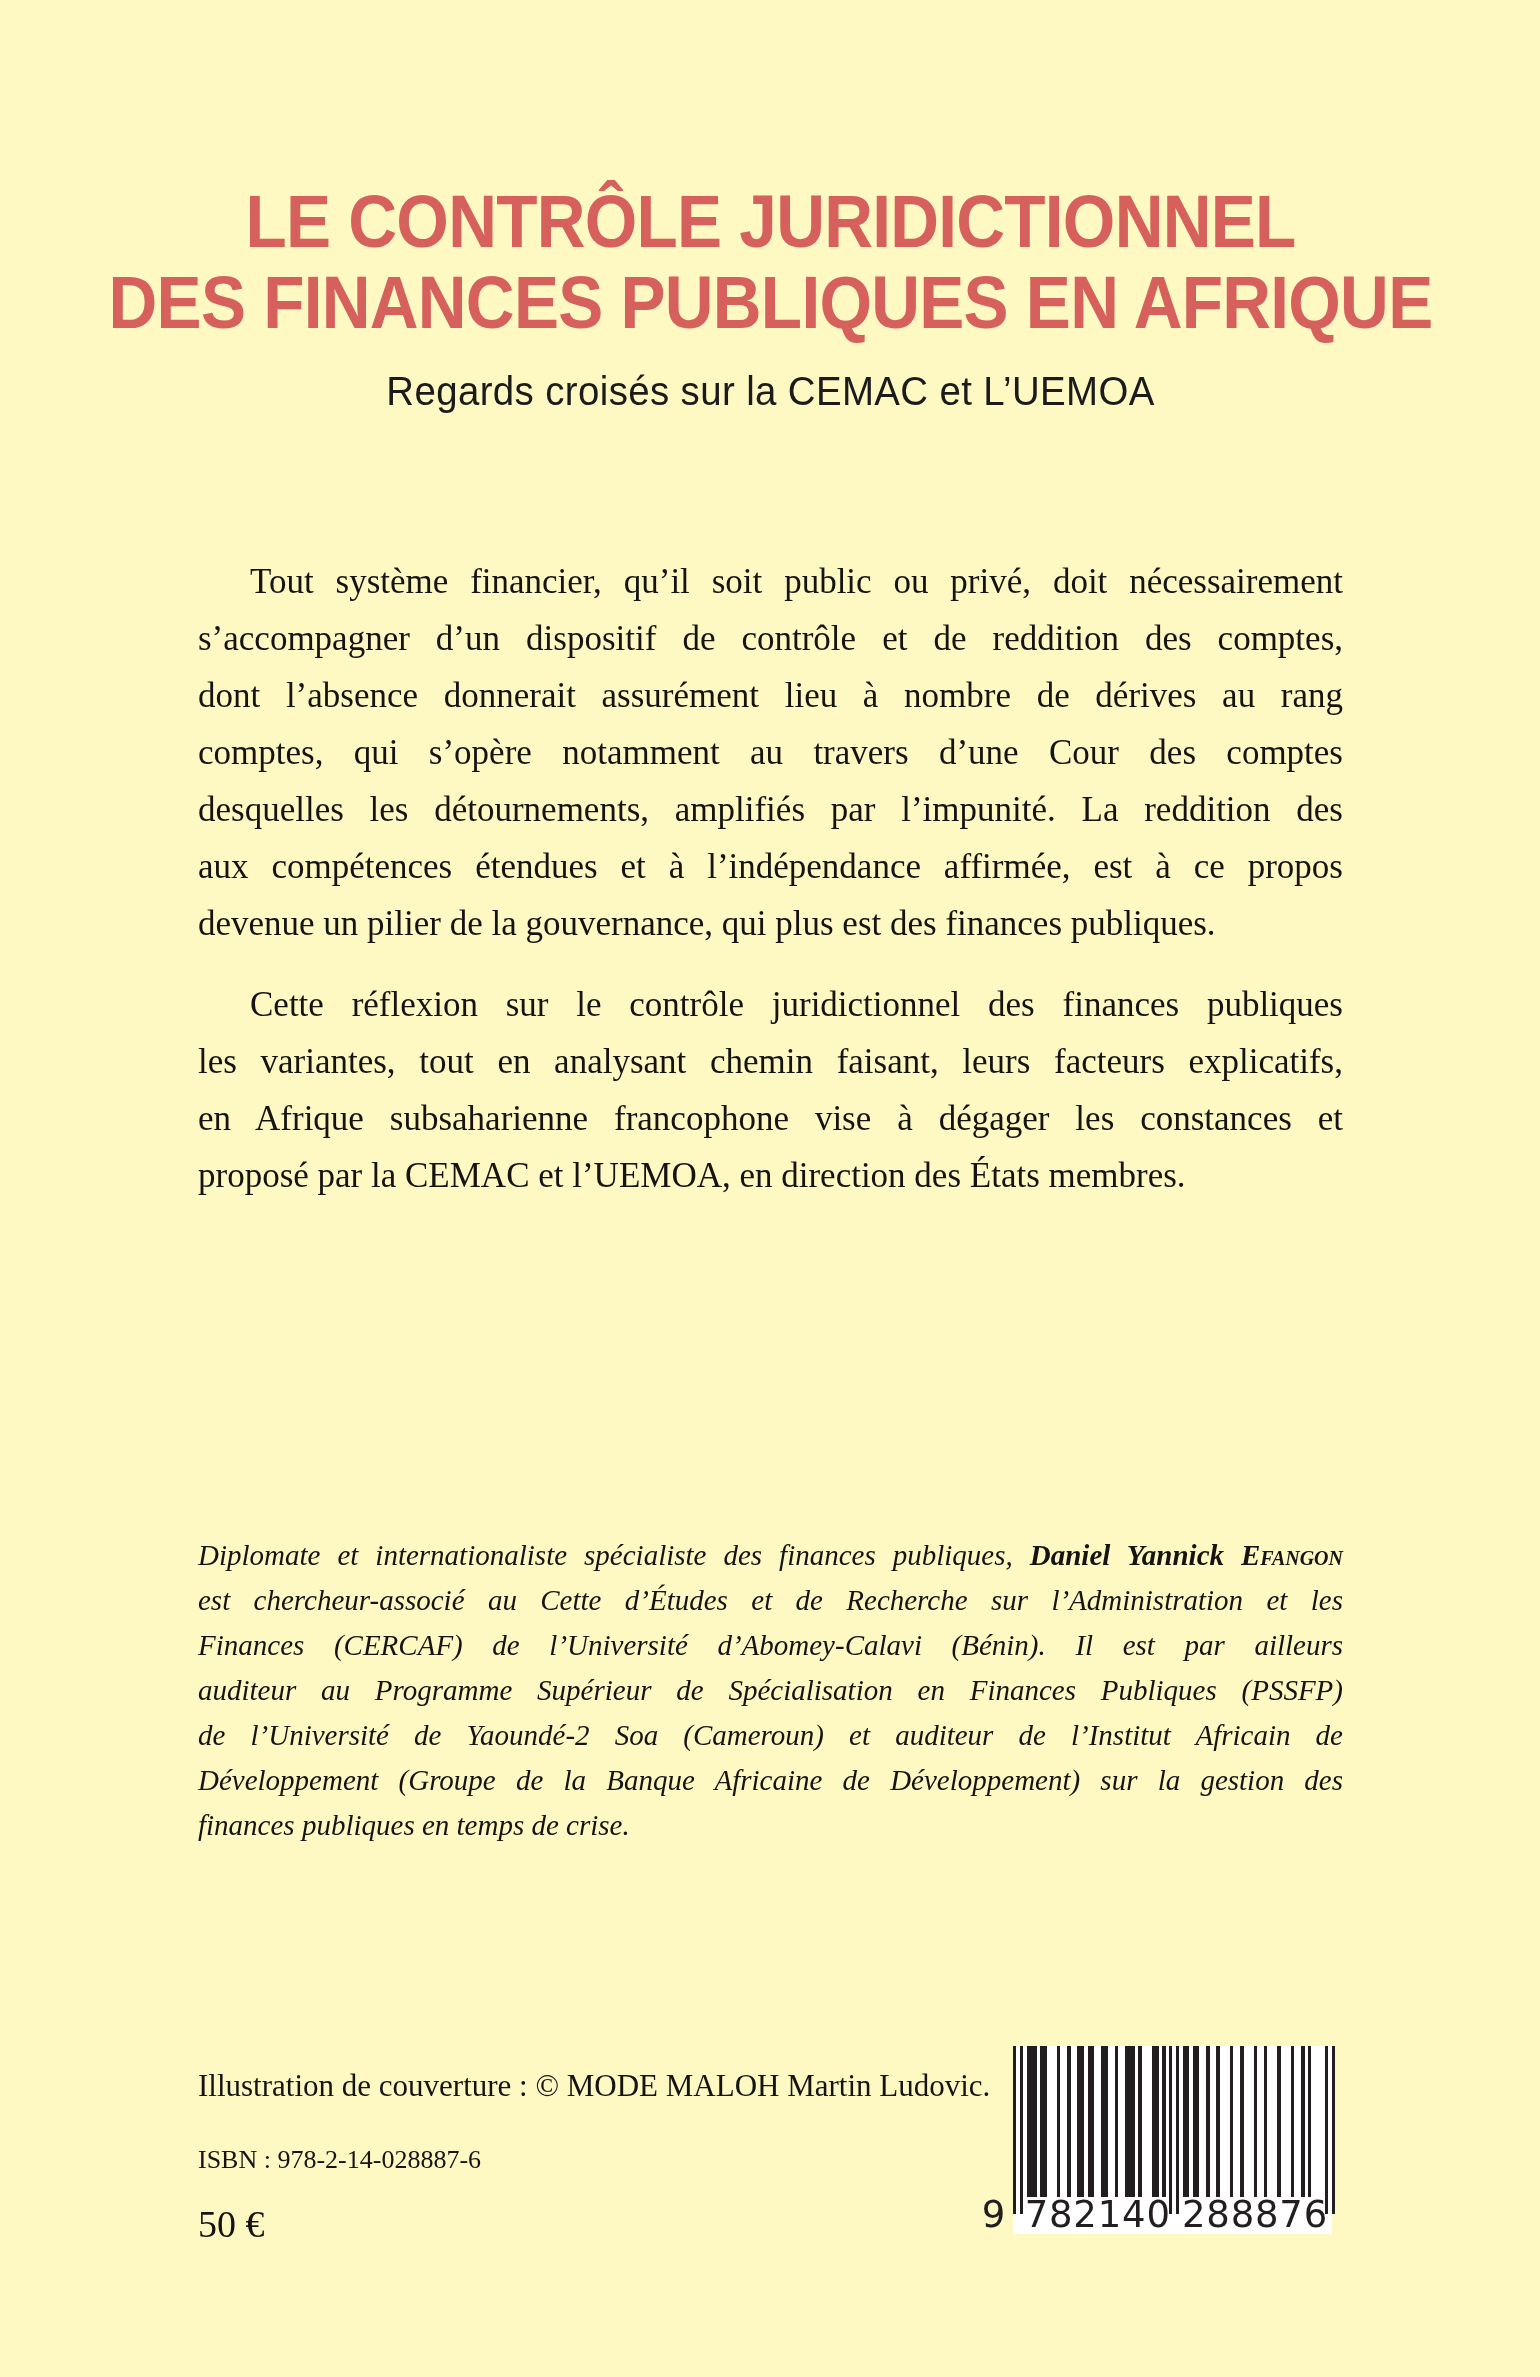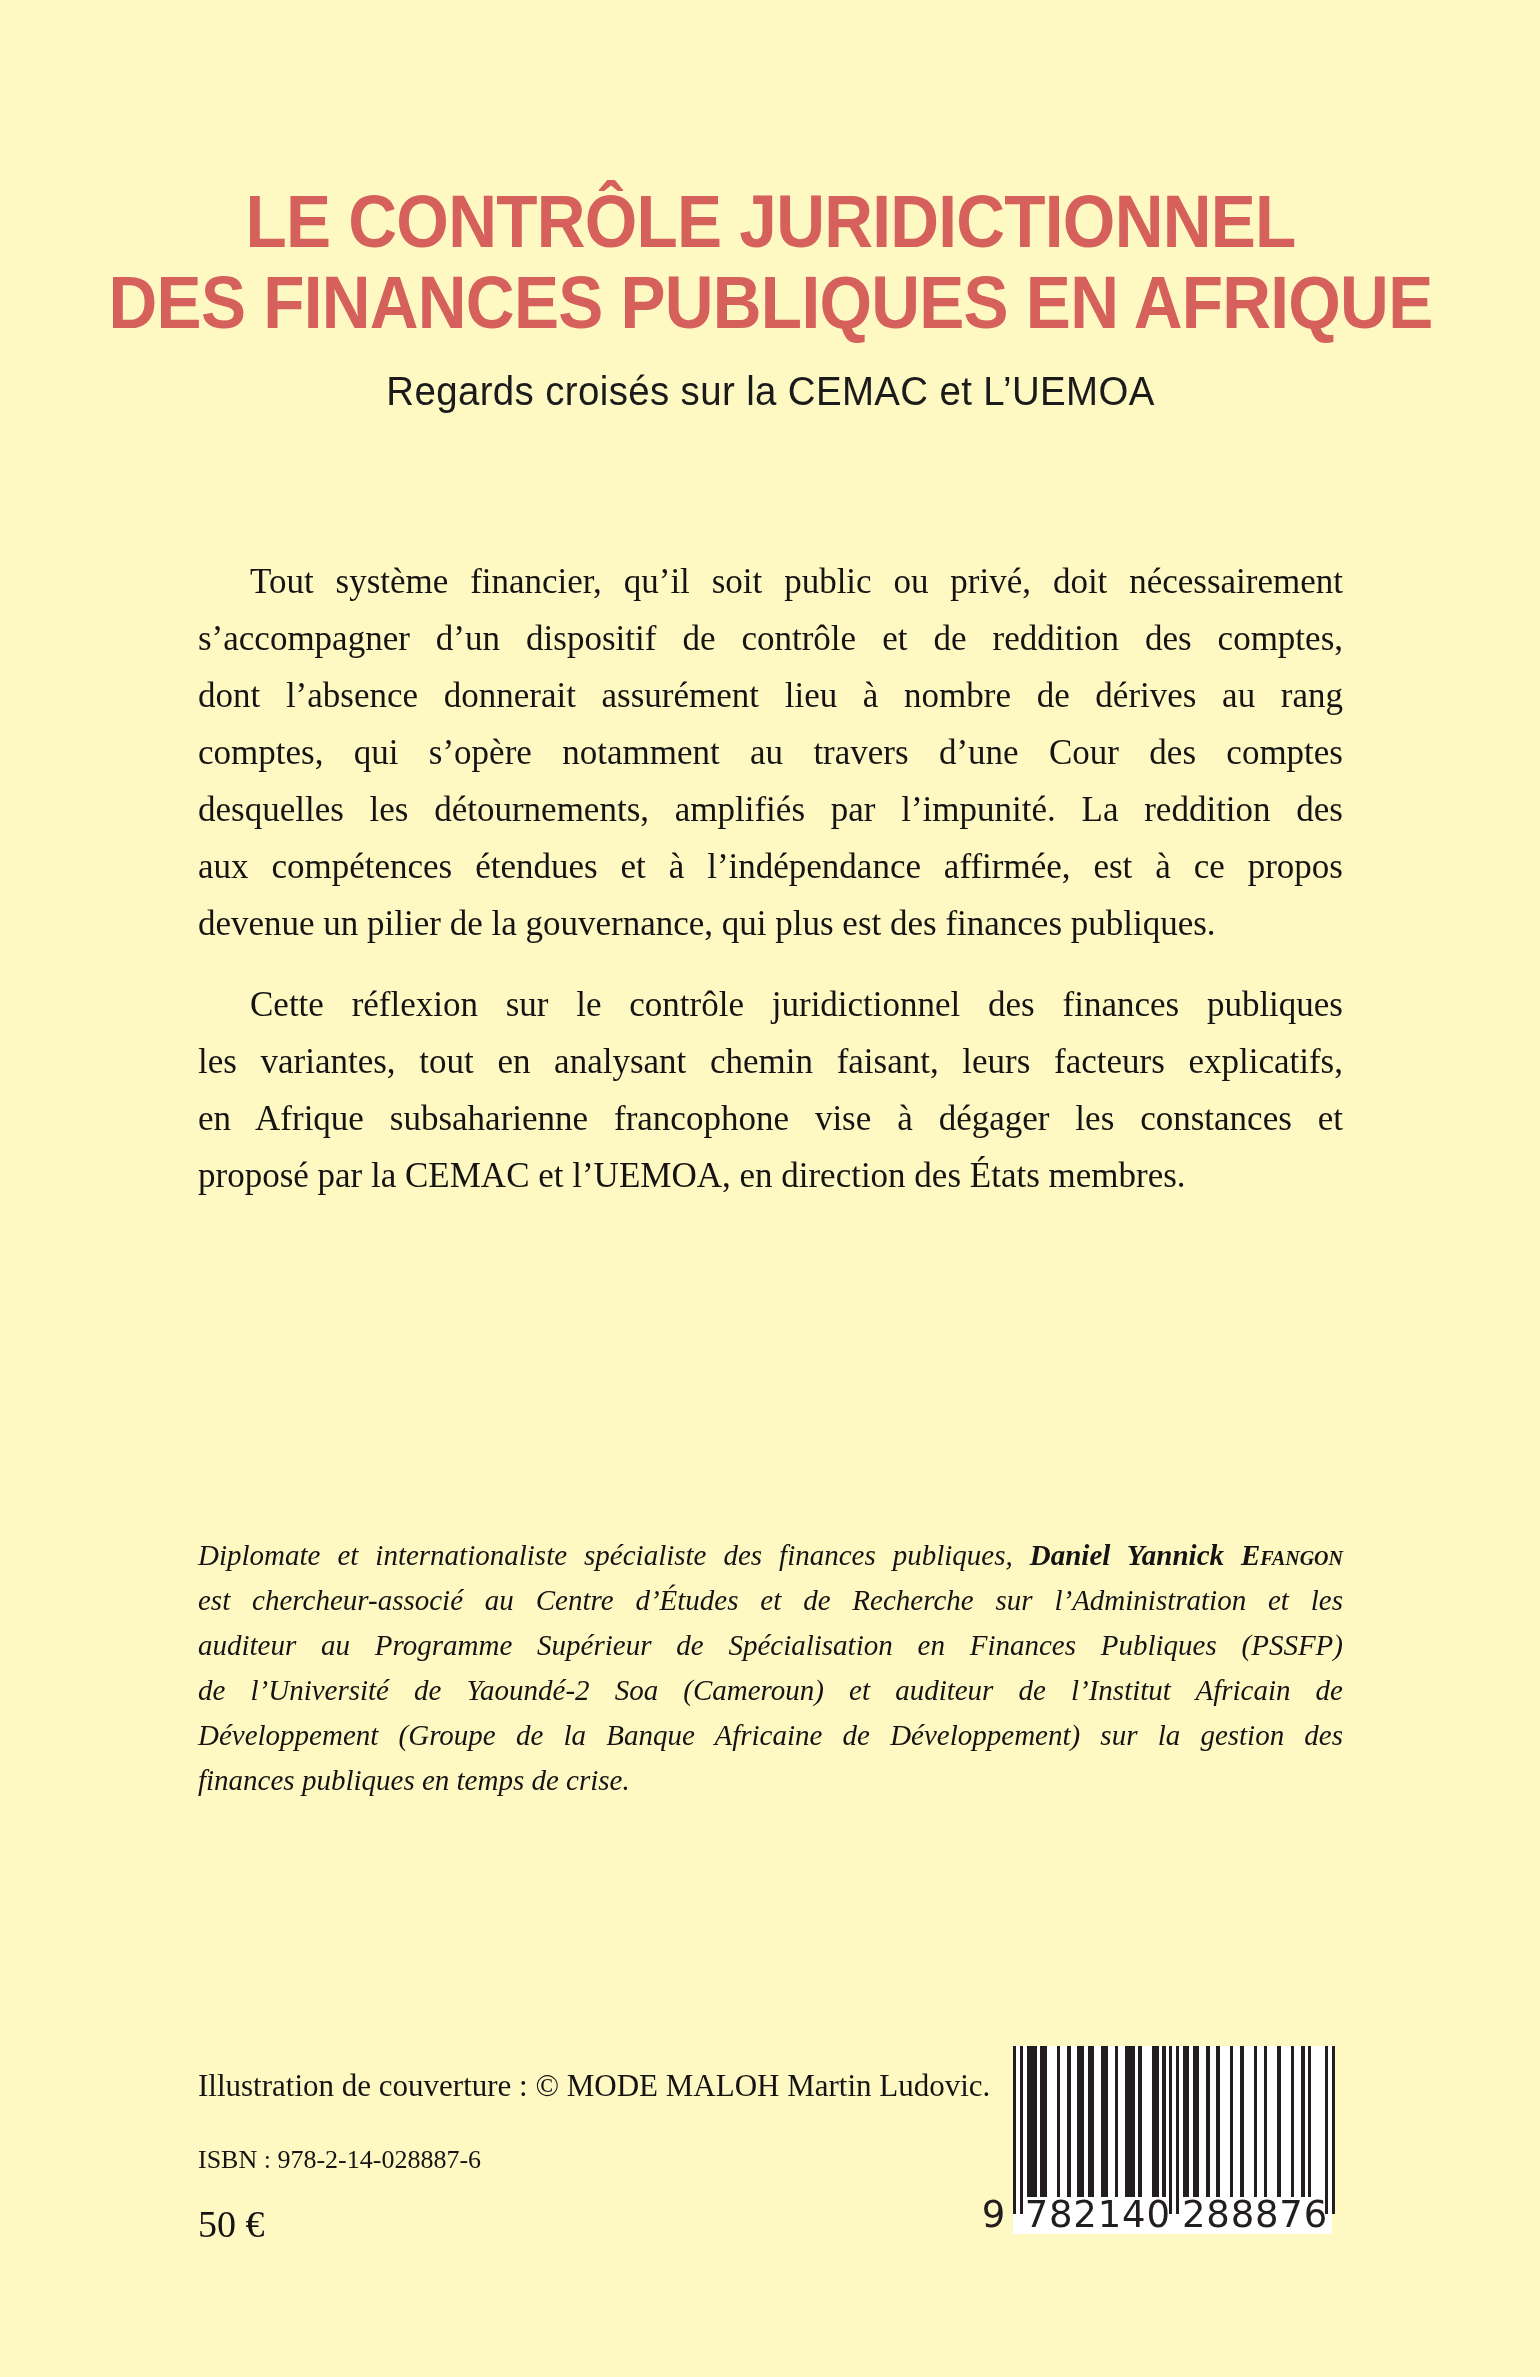--- a/index.html
+++ b/index.html
@@ -155,21 +155,22 @@
       <div class="jl">les variantes, tout en analysant chemin faisant, leurs facteurs explicatifs,</div>
       <div class="jl">en Afrique subsaharienne francophone vise à dégager les constances et</div>
       <div class="jl last">proposé par la CEMAC et l’UEMOA, en direction des États membres.</div>
     </div>
   </section>
 
   <section class="bio">
     <div class="jl">
       <span>Diplomate et internationaliste spécialiste des finances publiques, </span><span class="author">Daniel Yannick </span><span class="author sc">Efangon</span>
     </div>
-    <div class="jl">est chercheur-associé au Centre d’Études et de Recherche sur l’Administration et les</div>
+    <div class="jl">est chercheur-associé au Cette d’Études et de Recherche sur l’Administration et les</div>
+    <div class="jl">Finances (CERCAF) de l’Université d’Abomey-Calavi (Bénin). Il est par ailleurs</div>
     <div class="jl">auditeur au Programme Supérieur de Spécialisation en Finances Publiques (PSSFP)</div>
     <div class="jl">de l’Université de Yaoundé-2 Soa (Cameroun) et auditeur de l’Institut Africain de</div>
     <div class="jl">Développement (Groupe de la Banque Africaine de Développement) sur la gestion des</div>
     <div class="jl last">finances publiques en temps de crise.</div>
   </section>
 
   <div class="credit">Illustration de couverture : © MODE MALOH Martin Ludovic.</div>
   <div class="isbn">ISBN : 978-2-14-028887-6</div>
   <div class="price">50 €</div>
 

